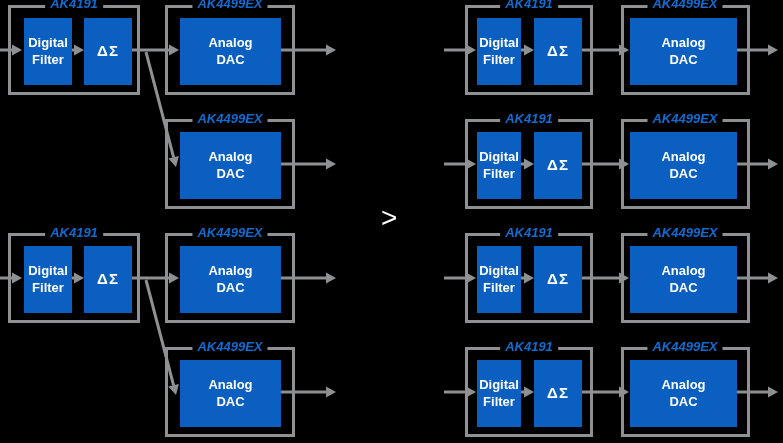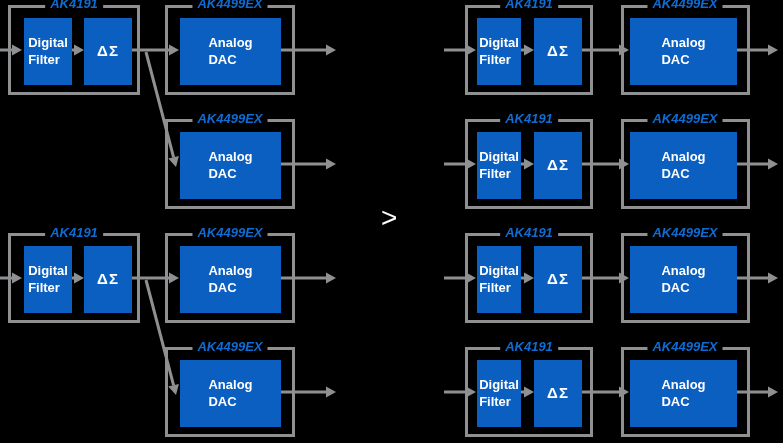--- a/index.html
+++ b/index.html
@@ -11,21 +11,21 @@
     position:relative;width:783px;height:443px;overflow:hidden;
     background:var(--bg);
     font-family:"Liberation Sans", sans-serif;
   }
   .chip-box{
     position:absolute;box-sizing:border-box;
     border:3px solid var(--gray);background:transparent;z-index:1;
   }
   .blk{
     position:absolute;background:var(--blue);color:var(--white);
-    display:flex;align-items:center;justify-content:center;text-align:left;
+    display:flex;align-items:center;justify-content:center;text-align:center;
     font-weight:600;font-size:13px;line-height:1.25;white-space:pre-line;
     z-index:2;height:67px;
   }
   .blk.delta{font-size:15px;letter-spacing:1px;}
   .chip-label{
     position:absolute;transform:translateX(-50%);
     background:var(--bg);color:var(--label-blue);
     font-style:italic;font-weight:bold;font-size:13px;line-height:16px;
     padding:0 5px;z-index:6;white-space:nowrap;
   }

